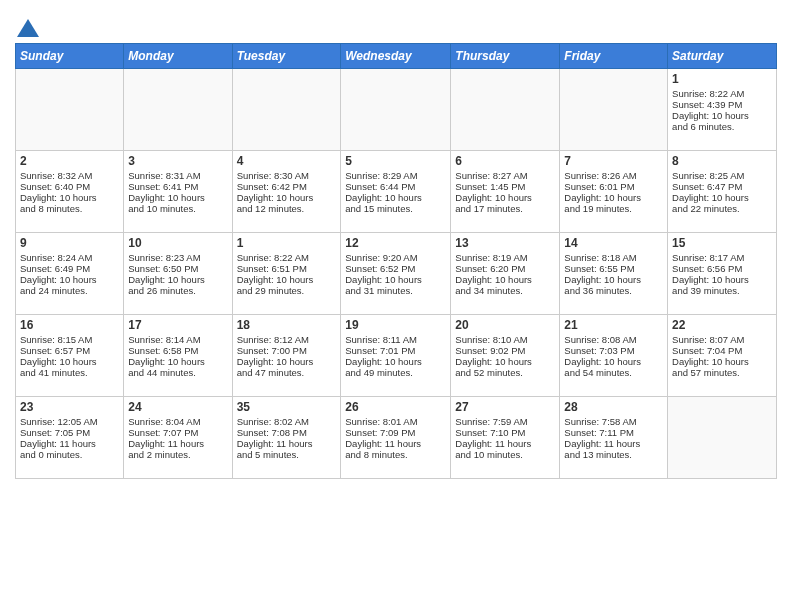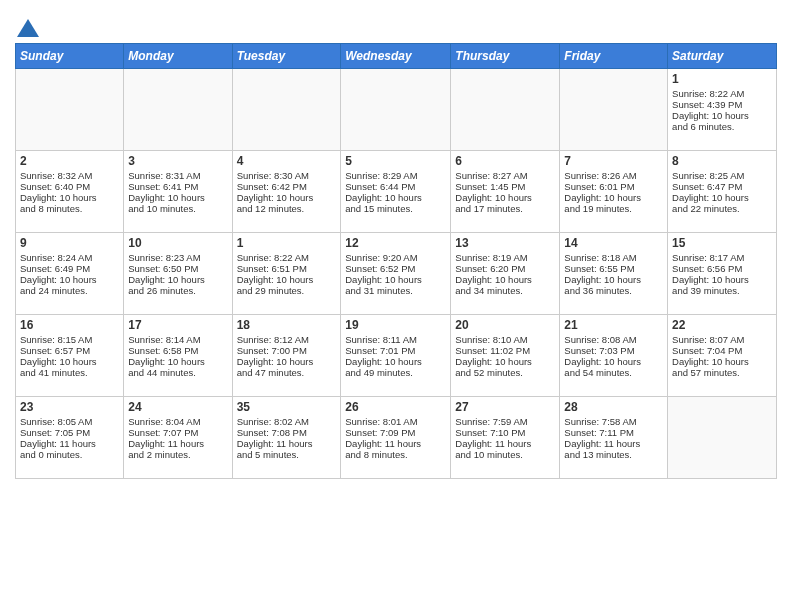--- a/index.html
+++ b/index.html
@@ -256,21 +256,21 @@
           <td>
             <span class="day-num">19</span>
             <div>Sunrise: 8:11 AM</div>
             <div>Sunset: 7:01 PM</div>
             <div>Daylight: 10 hours</div>
             <div>and 49 minutes.</div>
           </td>
           <td>
             <span class="day-num">20</span>
             <div>Sunrise: 8:10 AM</div>
-            <div>Sunset: 11:02 PM</div>
+            <div>Sunset: 9:02 PM</div>
             <div>Daylight: 10 hours</div>
             <div>and 52 minutes.</div>
           </td>
           <td>
             <span class="day-num">21</span>
             <div>Sunrise: 8:08 AM</div>
             <div>Sunset: 7:03 PM</div>
             <div>Daylight: 10 hours</div>
             <div>and 54 minutes.</div>
           </td>
@@ -278,21 +278,21 @@
             <span class="day-num">22</span>
             <div>Sunrise: 8:07 AM</div>
             <div>Sunset: 7:04 PM</div>
             <div>Daylight: 10 hours</div>
             <div>and 57 minutes.</div>
           </td>
         </tr>
         <tr>
           <td>
             <span class="day-num">23</span>
-            <div>Sunrise: 8:05 AM</div>
+            <div>Sunrise: 12:05 AM</div>
             <div>Sunset: 7:05 PM</div>
             <div>Daylight: 11 hours</div>
             <div>and 0 minutes.</div>
           </td>
           <td>
             <span class="day-num">24</span>
             <div>Sunrise: 8:04 AM</div>
             <div>Sunset: 7:07 PM</div>
             <div>Daylight: 11 hours</div>
             <div>and 2 minutes.</div>

